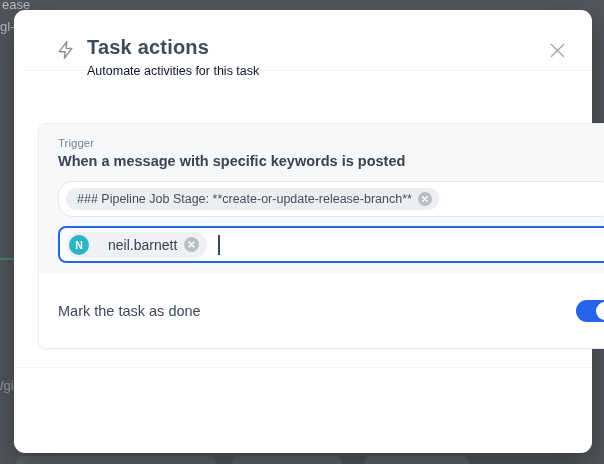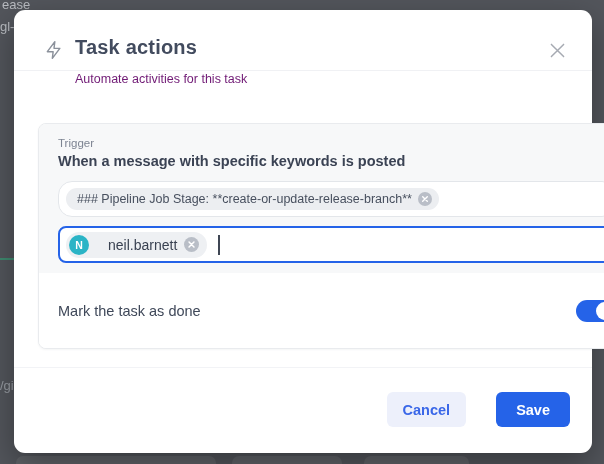--- a/index.html
+++ b/index.html
@@ -32,30 +32,30 @@
   
   .modal {
     position:absolute; z-index:2;
     left:14px; top:10px; width:578px; height:443px;
     background:#ffffff; border-radius:11px;
     box-shadow:0 12px 34px rgba(0,0,0,0.35);
   }
 
   
   .modal-header {
-    position:absolute; left:0; top:0; right:0; height:61px;
+    position:absolute; left:12px; top:0; right:0; height:61px;
     border-bottom:1px solid #f0f1f4;
   }
   .zap-wrap { position:absolute; left:30px; top:30px; width:20px; height:20px; }
   .header-text { position:absolute; left:61px; top:26px; }
   .modal-title {
     font-size:20px; font-weight:700; color:#424b5e; letter-spacing:0.2px;
   }
   .modal-subtitle {
-    margin-top:13px; font-size:12.5px; color:#701a75;
+    margin-top:5px; font-size:12.5px; color:#0f172a;
   }
   .close-btn {
     position:absolute; right:25px; top:31px; width:20px; height:20px;
     background:none; border:none; cursor:pointer; padding:2px;
   }
 
   
   .card {
     position:absolute; left:24px; top:113px; width:598px;
     border:1px solid #e9ebee; border-radius:8px; overflow:hidden;
@@ -201,18 +201,14 @@
     <div class="card-white">
       <span class="mark-done-label">Mark the task as done</span>
       <button class="toggle">
         <span class="toggle-knob"></span>
       </button>
     </div>
   </div>
 
   <div class="footer-divider"></div>
 
-  <div class="footer">
-    <button class="btn btn-cancel">Cancel</button>
-    <button class="btn btn-save">Save</button>
-  </div>
 
 </div>
 
 </body></html>

